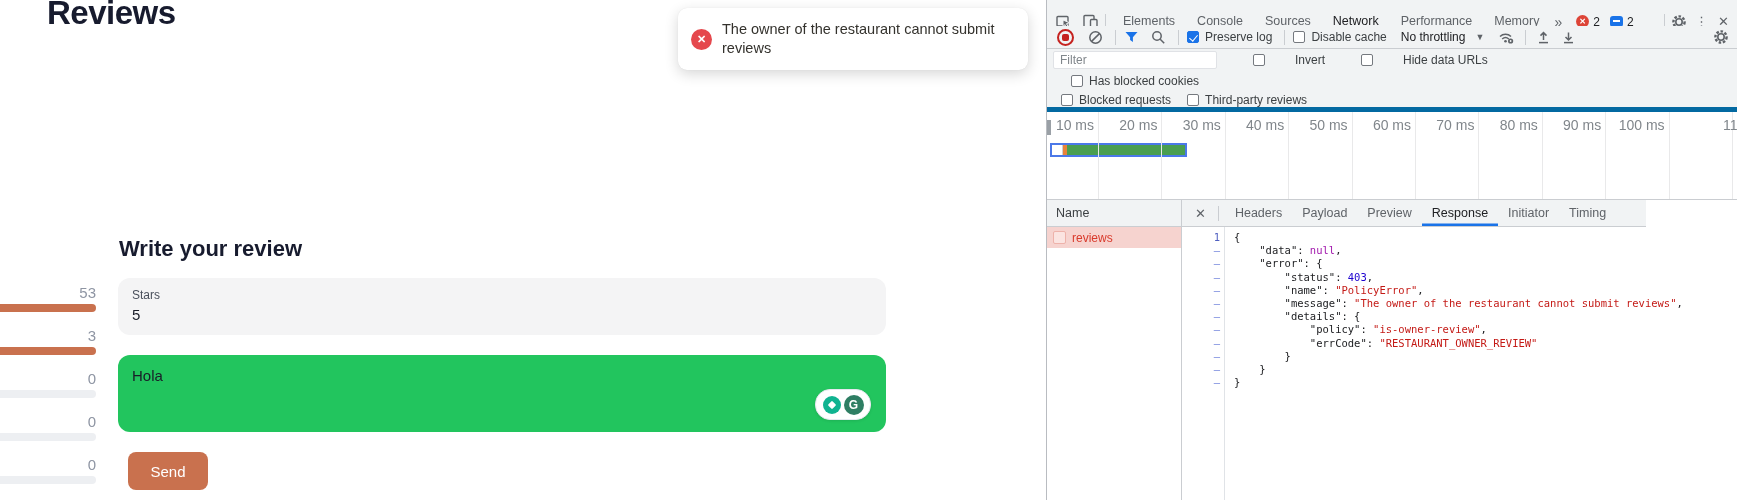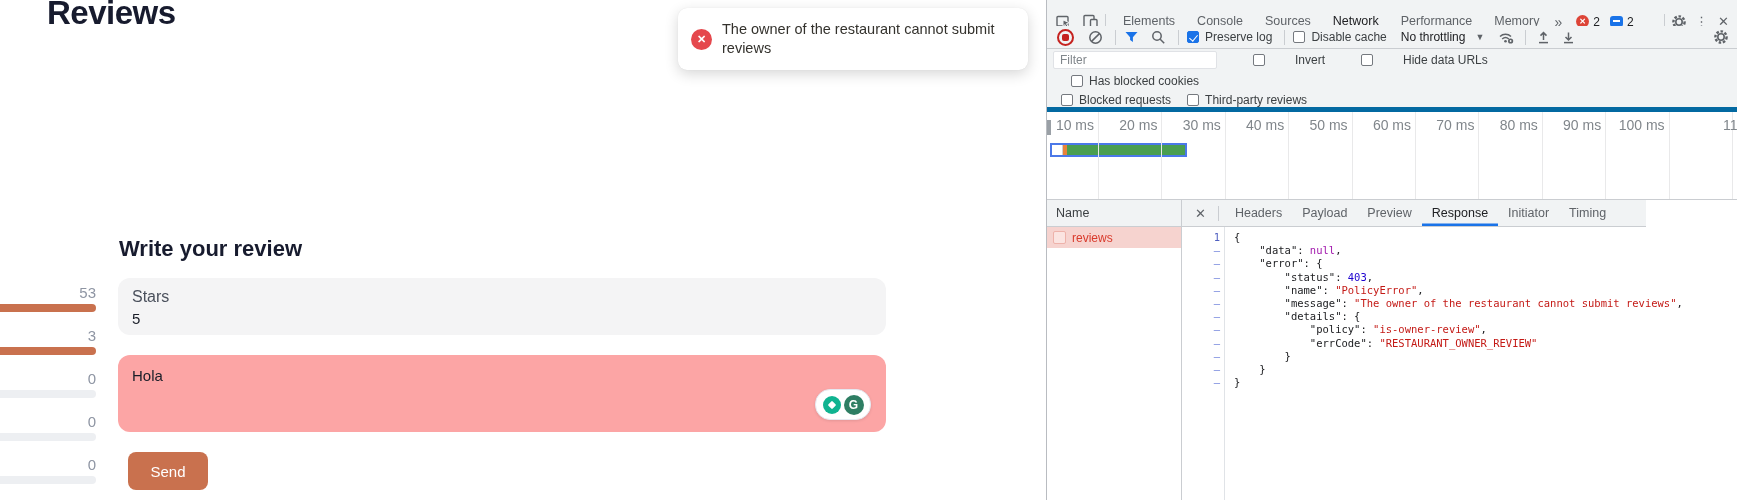--- a/index.html
+++ b/index.html
@@ -19,23 +19,23 @@
 
   .rating-summary{position:absolute;left:-30px;top:284px;width:126px;height:210px;}
   .rate-row{position:absolute;left:0;width:126px;}
   .rate-num{text-align:right;font-size:15px;color:#8e95a3;height:17px;}
   .rate-bar{height:8px;border-radius:5px;background:#edeff2;margin-top:3px;}
   .rate-bar.filled{background:#c9714e;}
 
   .form-heading{position:absolute;left:119px;top:236px;font-size:22px;font-weight:800;color:#171b2e;}
   .stars-field{position:absolute;left:118px;top:278px;width:768px;height:57px;background:#f4f4f5;
                border-radius:12px;padding:10px 0 0 14px;box-sizing:border-box;}
-  .stars-label{font-size:16px;color:#4a505c;}
+  .stars-label{font-size:12px;color:#4a505c;}
   .stars-value{font-size:15px;color:#191d28;margin-top:4px;}
-  .review-field{position:absolute;left:118px;top:355px;width:768px;height:77px;background:#fca5a5;
+  .review-field{position:absolute;left:118px;top:355px;width:768px;height:77px;background:#22c55e;
                 border-radius:12px;padding:12px 0 0 14px;box-sizing:border-box;}
   .review-text{font-size:15px;color:#191d28;}
   .grammarly-pill{position:absolute;left:815px;top:389px;width:54px;height:29px;background:#fff;
                   border:1px solid #e6e8f0;border-radius:15px;display:flex;align-items:center;
                   justify-content:center;gap:3px;box-shadow:0 1px 3px rgba(0,0,0,.1);}
   .g-bulb{width:18px;height:18px;border-radius:50%;background:#10b390;position:relative;}
   .g-bulb::after{content:"";position:absolute;left:6px;top:6px;width:6px;height:6px;background:#fff;
                  transform:rotate(45deg);border-radius:1px;}
   .g-badge{width:20px;height:20px;border-radius:50%;background:#2e7e63;color:#fff;font-weight:700;
            font-size:12px;display:flex;align-items:center;justify-content:center;}

